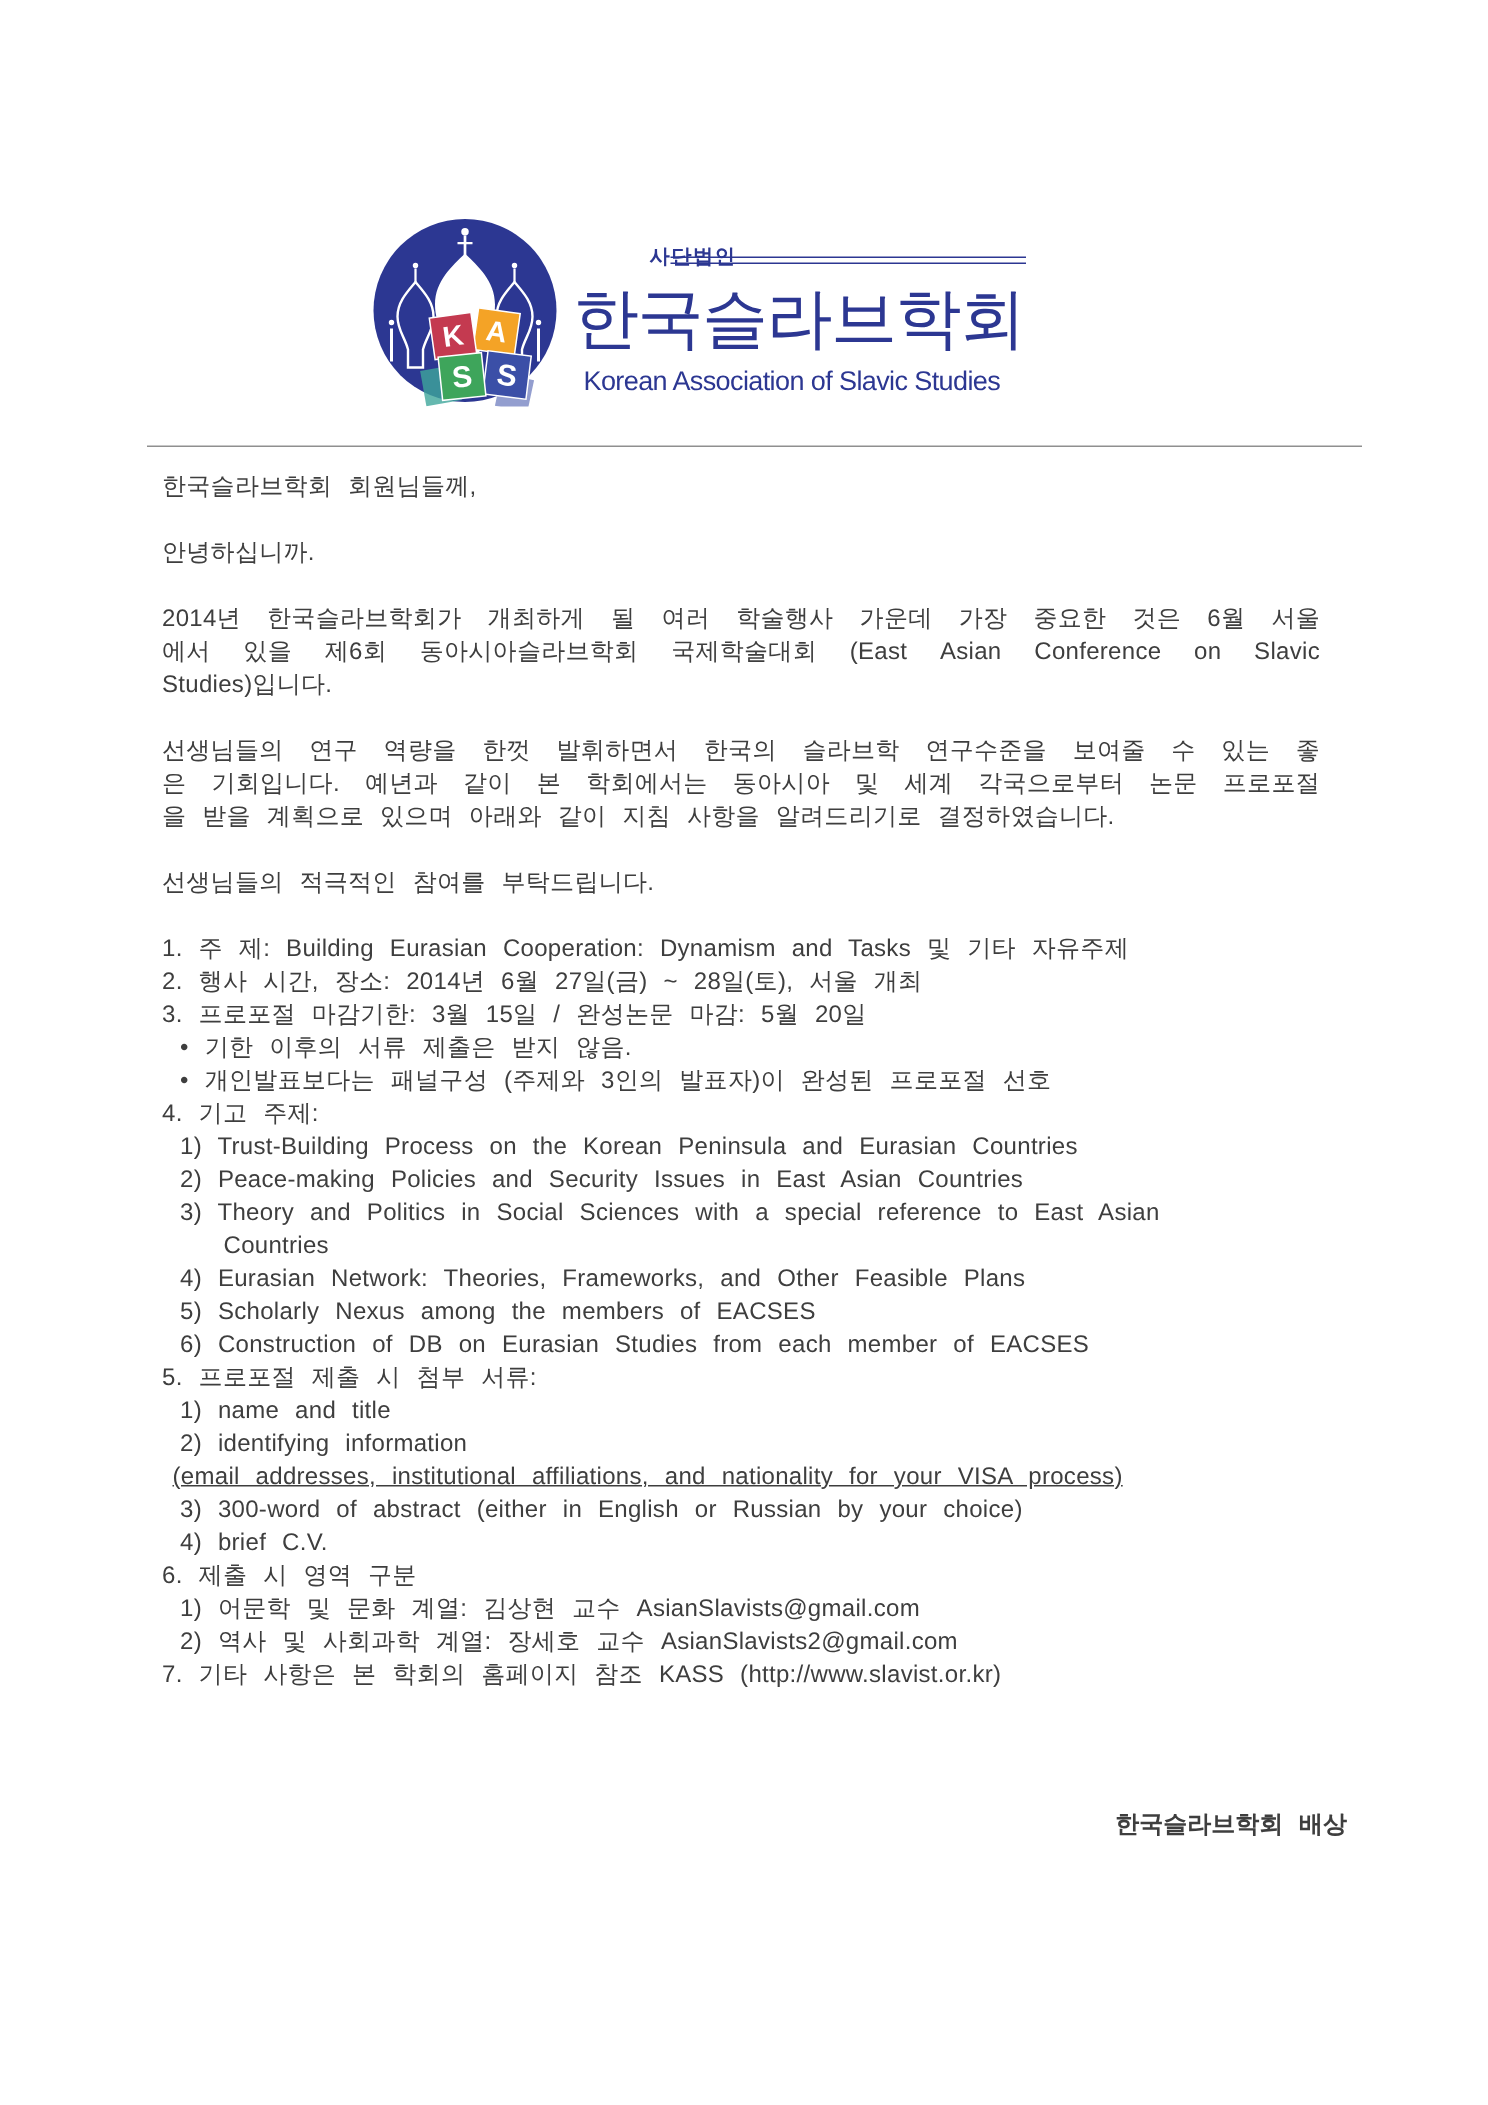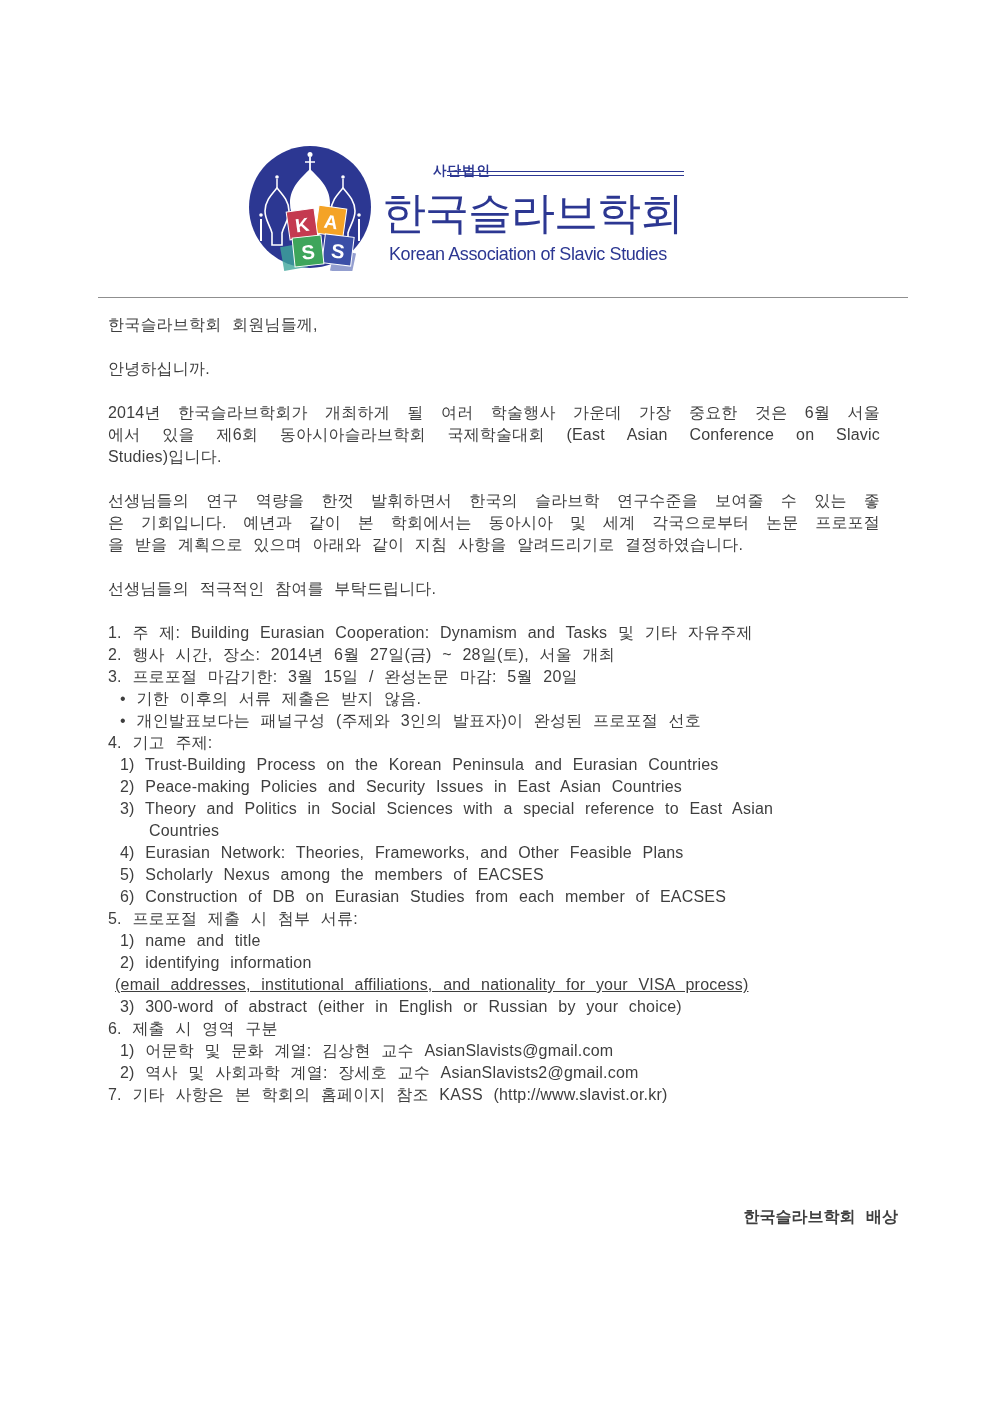--- a/index.html
+++ b/index.html
@@ -190,20 +190,21 @@
       <div class="ln in1">3) Theory and Politics in Social Sciences with a special reference to East Asian</div>
       <div class="ln in2">Countries</div>
       <div class="ln in1">4) Eurasian Network: Theories, Frameworks, and Other Feasible Plans</div>
       <div class="ln in1">5) Scholarly Nexus among the members of EACSES</div>
       <div class="ln in1">6) Construction of DB on Eurasian Studies from each member of EACSES</div>
       <div class="ln in0">5. 프로포절 제출 시 첨부 서류:</div>
       <div class="ln in1">1) name and title</div>
       <div class="ln in1">2) identifying information</div>
       <div class="ln in3">(email addresses, institutional affiliations, and nationality for your VISA process)</div>
       <div class="ln in1">3) 300-word of abstract (either in English or Russian by your choice)</div>
+      <div class="ln in1">4) brief C.V.</div>
       <div class="ln in0">6. 제출 시 영역 구분</div>
       <div class="ln in1">1) 어문학 및 문화 계열: 김상현 교수 AsianSlavists@gmail.com</div>
       <div class="ln in1">2) 역사 및 사회과학 계열: 장세호 교수 AsianSlavists2@gmail.com</div>
       <div class="ln in0">7. 기타 사항은 본 학회의 홈페이지 참조 KASS (http://www.slavist.or.kr)</div>
     </main>
 
   <div class="signature">한국슬라브학회 배상</div>
 </div>
 
 </body></html>

